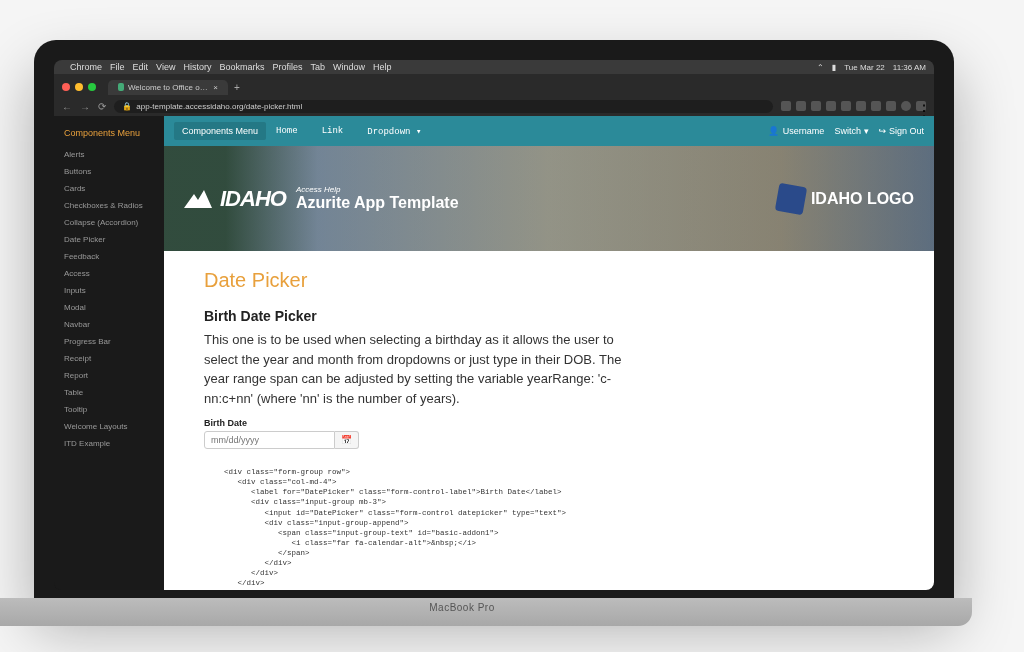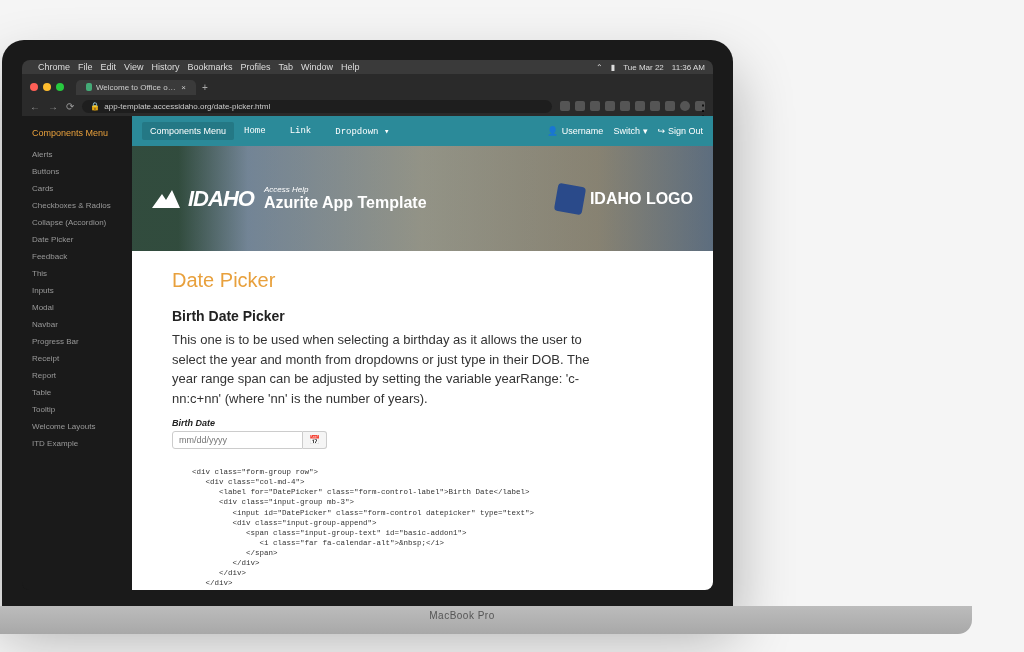--- a/index.html
+++ b/index.html
@@ -4,26 +4,27 @@
   <style>
     * { margin: 0; padding: 0; box-sizing: border-box; }
     body {
       font-family: -apple-system, BlinkMacSystemFont, "Segoe UI", Helvetica, Arial, sans-serif;
       background: #f5f5f5;
       display: flex;
       justify-content: center;
       padding: 40px 20px;
     }
     .laptop {
-      width: 731px;
+      width: 920px;
       background: #1a1a1a;
       border-radius: 22px 22px 0 0;
-      padding: 20px 20px 16px 20px;
+      padding: 20px 20px 8px 20px;
       box-shadow: 0 30px 60px rgba(0,0,0,0.3);
       position: relative;
+      margin-left: 32px;
     }
     .laptop-base {
       width: 1020px;
       height: 28px;
       background: linear-gradient(#bcbcbc, #a8a8a8);
       border-radius: 0 0 14px 14px;
       margin: 0 auto -10px;
       position: relative;
       left: -50px;
     }
@@ -211,21 +212,20 @@
       color: #333;
       line-height: 1.5;
       margin-bottom: 10px;
       max-width: 420px;
     }
     .field-label {
       font-size: 9px;
       font-weight: 600;
       margin-bottom: 3px;
       color: #222;
-      font-style: italic;
     }
     .input-group {
       display: flex;
       width: 140px;
       margin-bottom: 18px;
     }
     .input-group input {
       flex: 1;
       border: 1px solid #ccc;
       padding: 3px 6px;
@@ -322,21 +322,21 @@
     <div class="page">
       <div class="sidebar">
         <div class="sidebar-title">Components Menu</div>
         <div class="sidebar-item">Alerts</div>
         <div class="sidebar-item">Buttons</div>
         <div class="sidebar-item">Cards</div>
         <div class="sidebar-item">Checkboxes &amp; Radios</div>
         <div class="sidebar-item">Collapse (Accordion)</div>
         <div class="sidebar-item">Date Picker</div>
         <div class="sidebar-item">Feedback</div>
-        <div class="sidebar-item">This</div>
+        <div class="sidebar-item">Access</div>
         <div class="sidebar-item">Inputs</div>
         <div class="sidebar-item">Modal</div>
         <div class="sidebar-item">Navbar</div>
         <div class="sidebar-item">Progress Bar</div>
         <div class="sidebar-item">Receipt</div>
         <div class="sidebar-item">Report</div>
         <div class="sidebar-item">Table</div>
         <div class="sidebar-item">Tooltip</div>
         <div class="sidebar-item">Welcome Layouts</div>
         <div class="sidebar-item">ITD Example</div>

